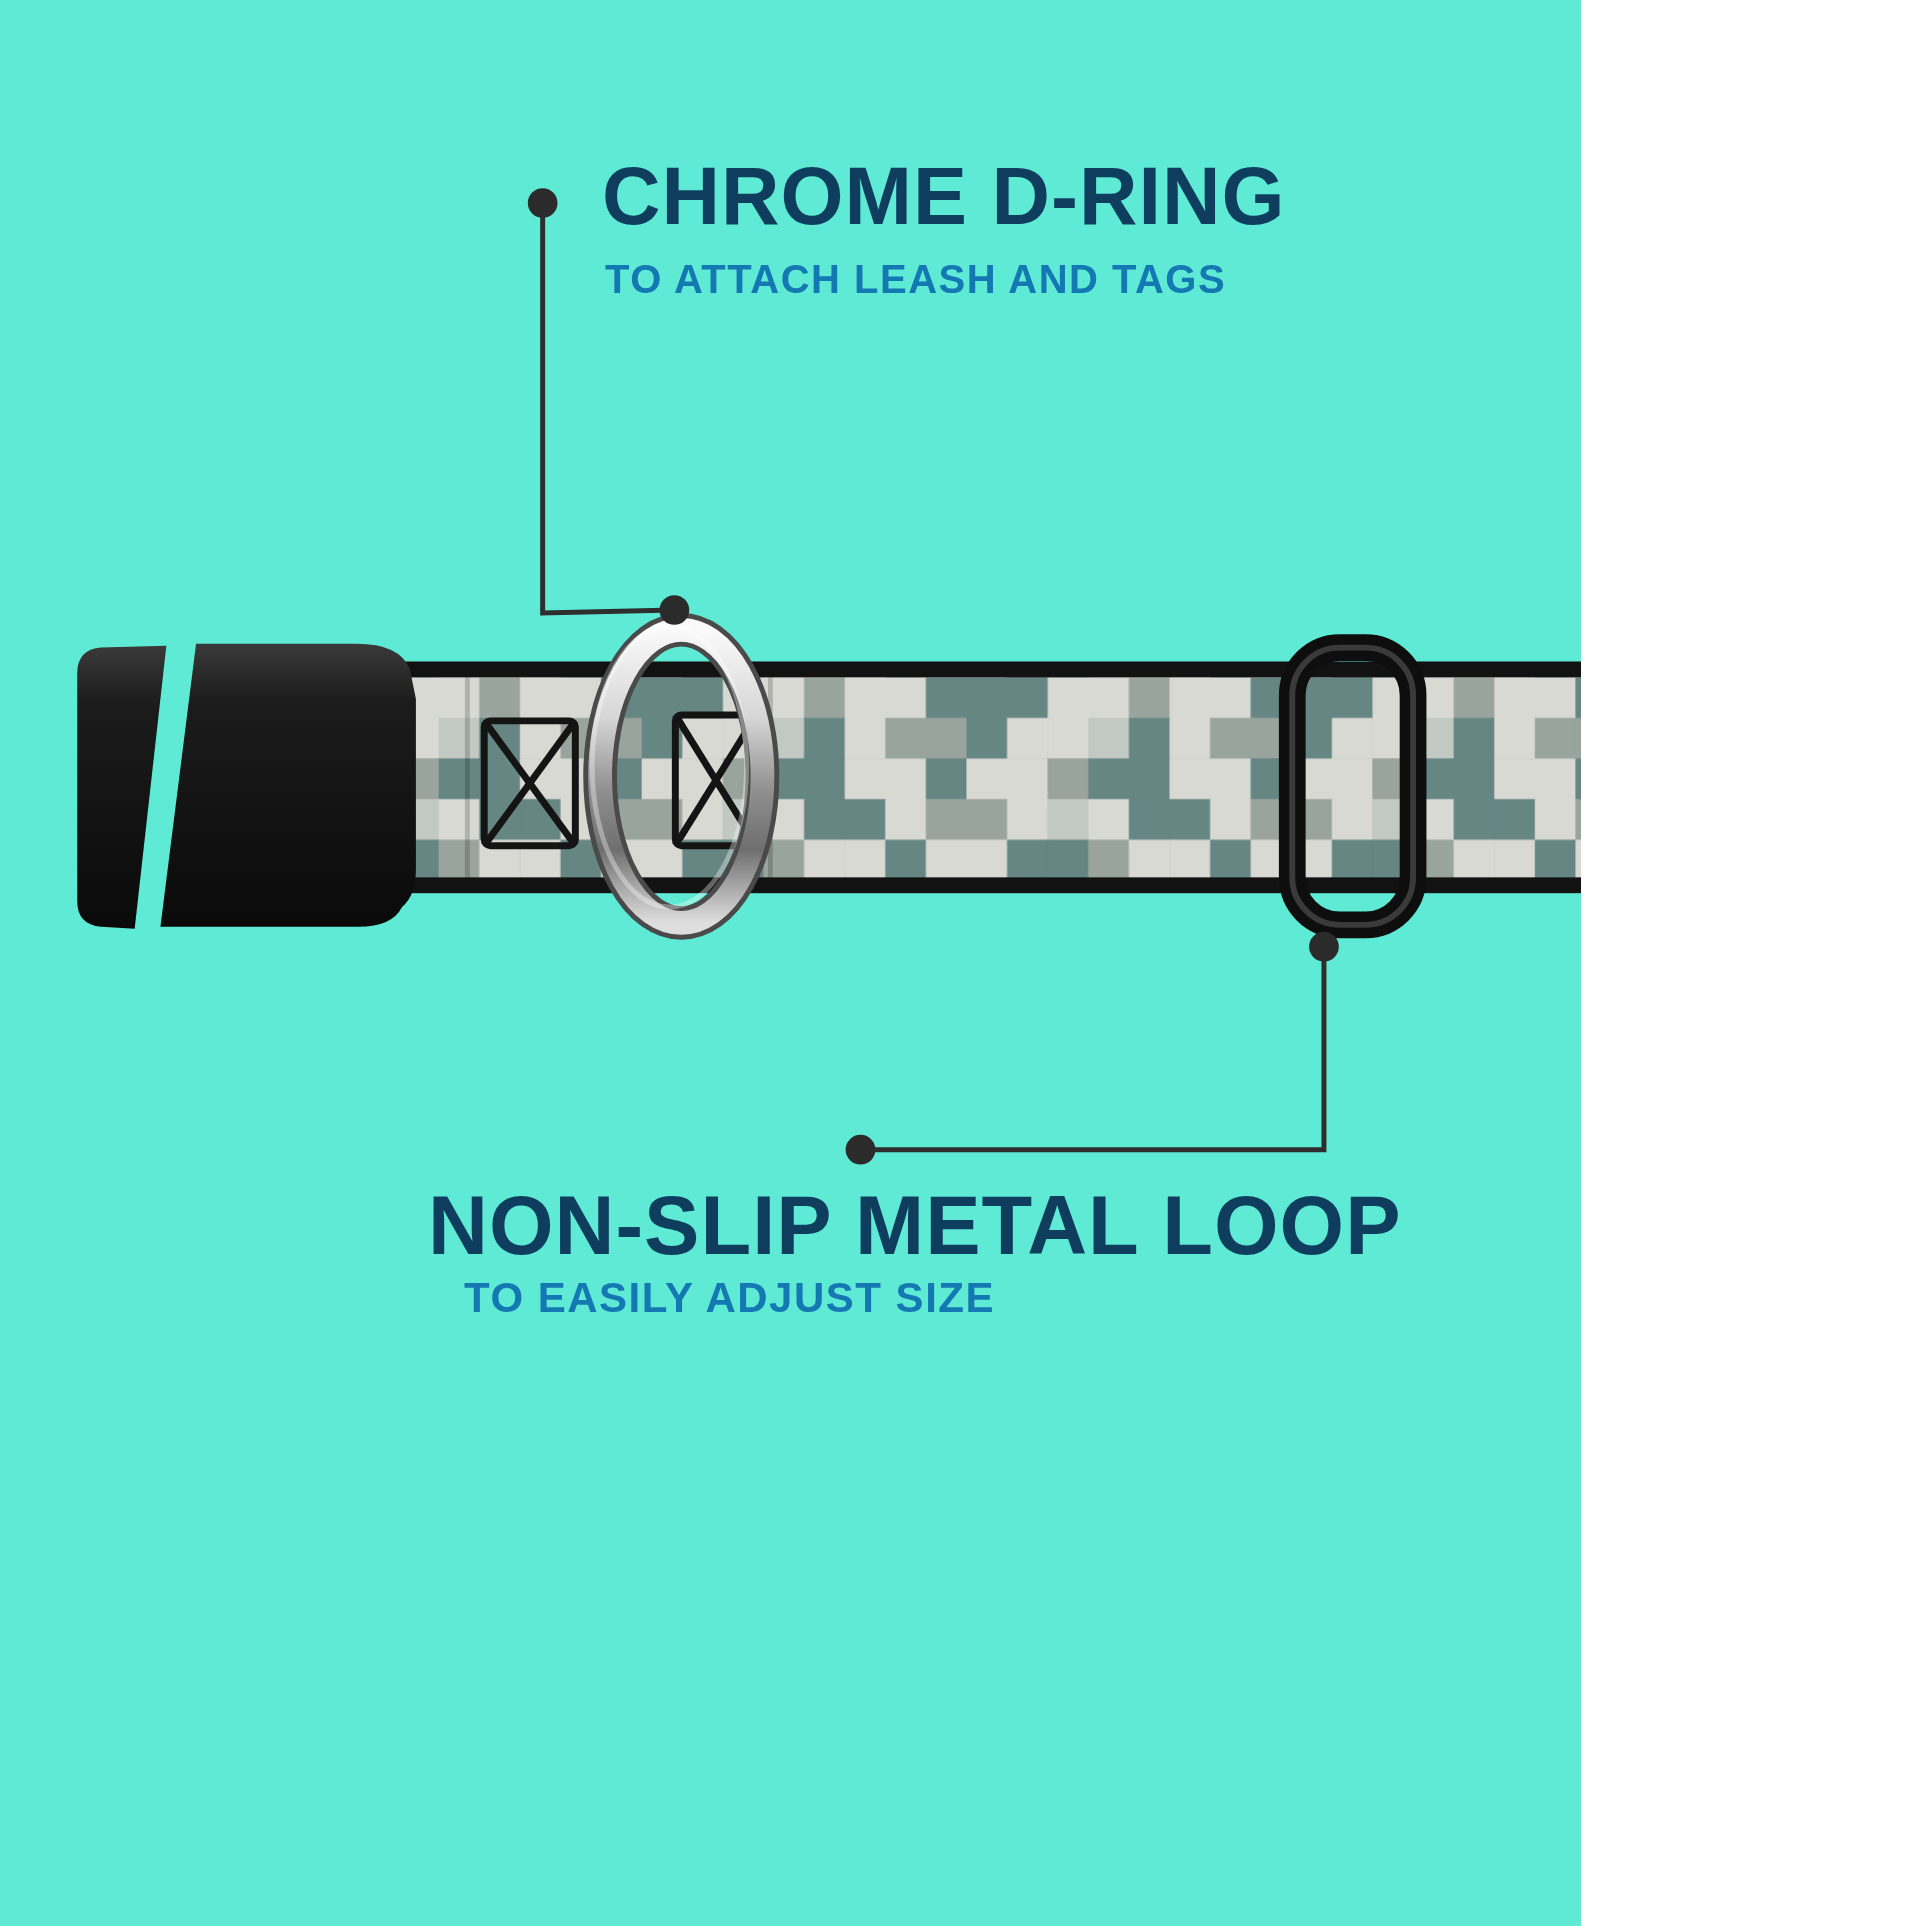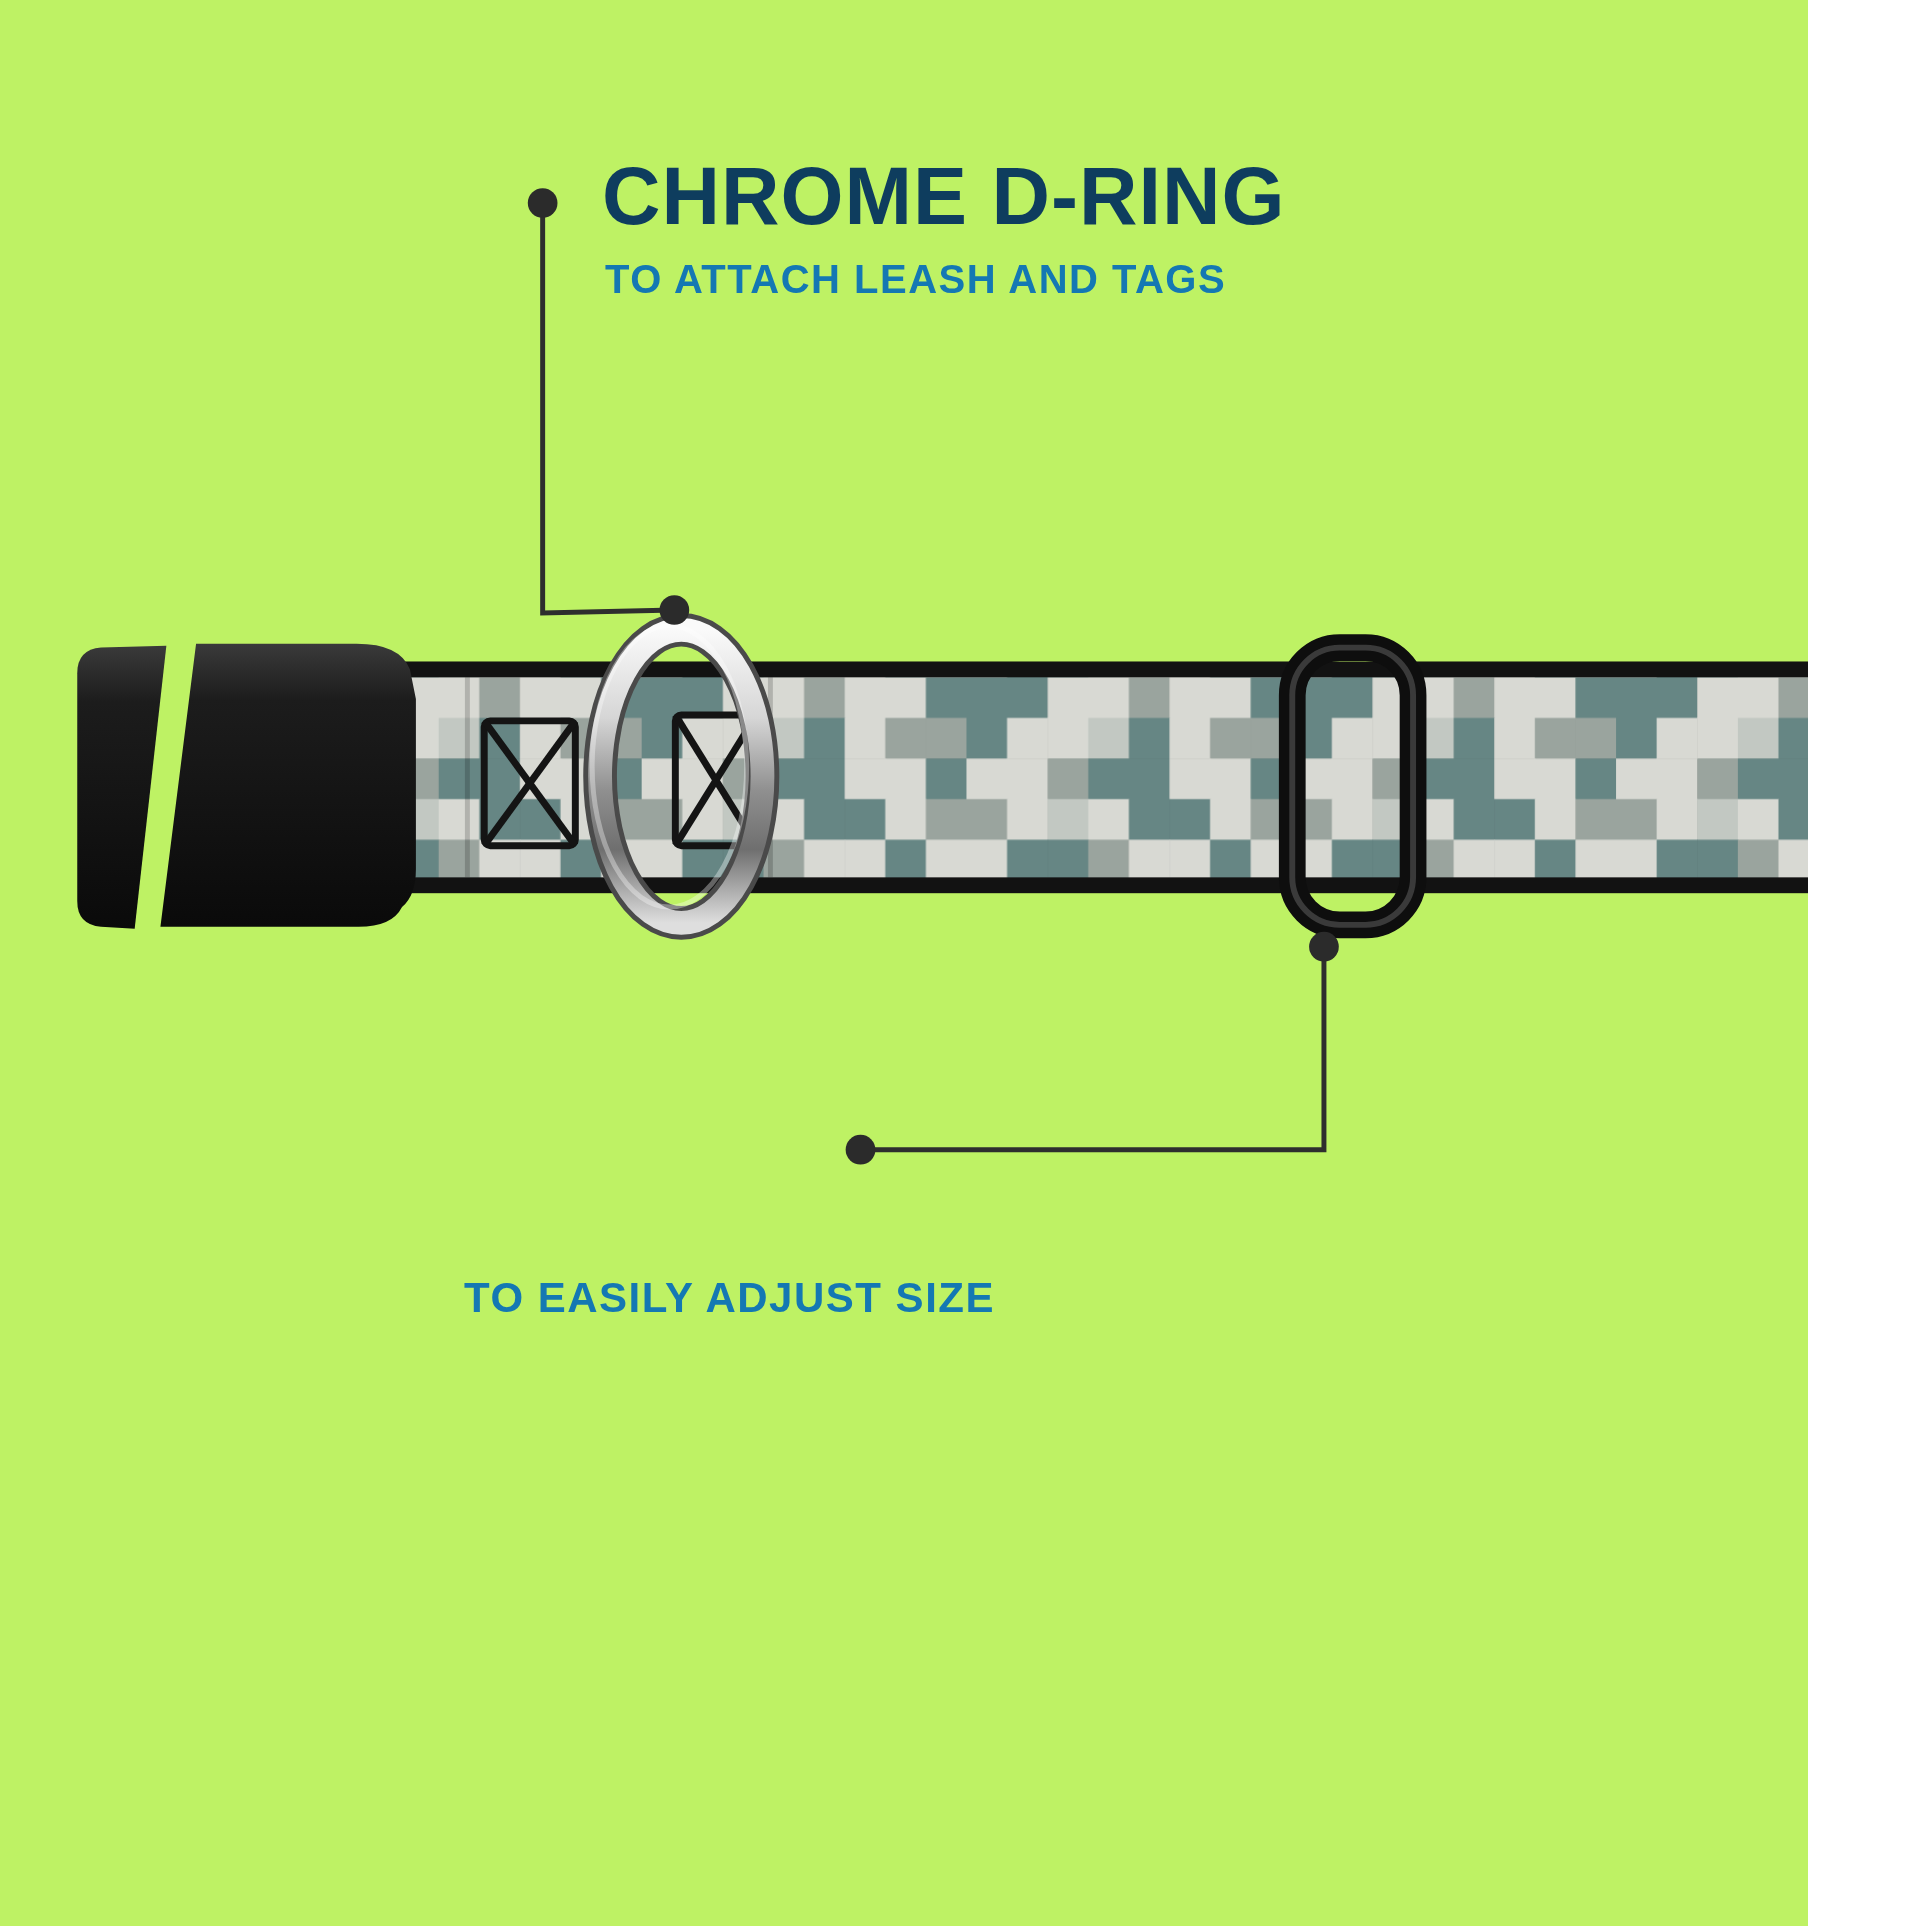--- a/index.html
+++ b/index.html
@@ -1,20 +1,20 @@
 <!DOCTYPE html>
 <html style="--title-color: #0e3d5e; --subtitle-color: #1478b3;"><head>
 <meta charset="utf-8">
 <style>
   html, body { margin: 0; padding: 0; background: #ffffff; }
   .stage {
     position: relative;
-    width: 1808px;
+    width: 1581px;
     height: 1927px;
-    background: #bef264;
+    background: #5eead4;
     overflow: hidden;
     font-family: "Liberation Sans", sans-serif;
   }
   .stage svg { position: absolute; left: 0; top: 0; }
 
   .callout-title {
     position: absolute;
     color: var(--title-color, #0e3d5e);
     font-weight: 800;
     letter-spacing: 1px;
@@ -143,16 +143,17 @@
     <g>
       <polyline points="1337,956 1337,1161 869,1161" fill="none" stroke="#2e2e2e" stroke-width="5"></polyline>
       <circle cx="1337" cy="956" r="15" fill="#2b2b2b"></circle>
       <circle cx="869" cy="1161" r="15" fill="#2b2b2b"></circle>
     </g>
   </svg>
 
   <div class="callout-title top-title">CHROME D-RING</div>
   <div class="callout-subtitle top-subtitle">TO ATTACH LEASH AND TAGS</div>
 
+  <div class="callout-title bot-title">NON-SLIP METAL LOOP</div>
   <div class="callout-subtitle bot-subtitle">TO EASILY ADJUST SIZE</div>
 
 </div>
 
 
 </body></html>

